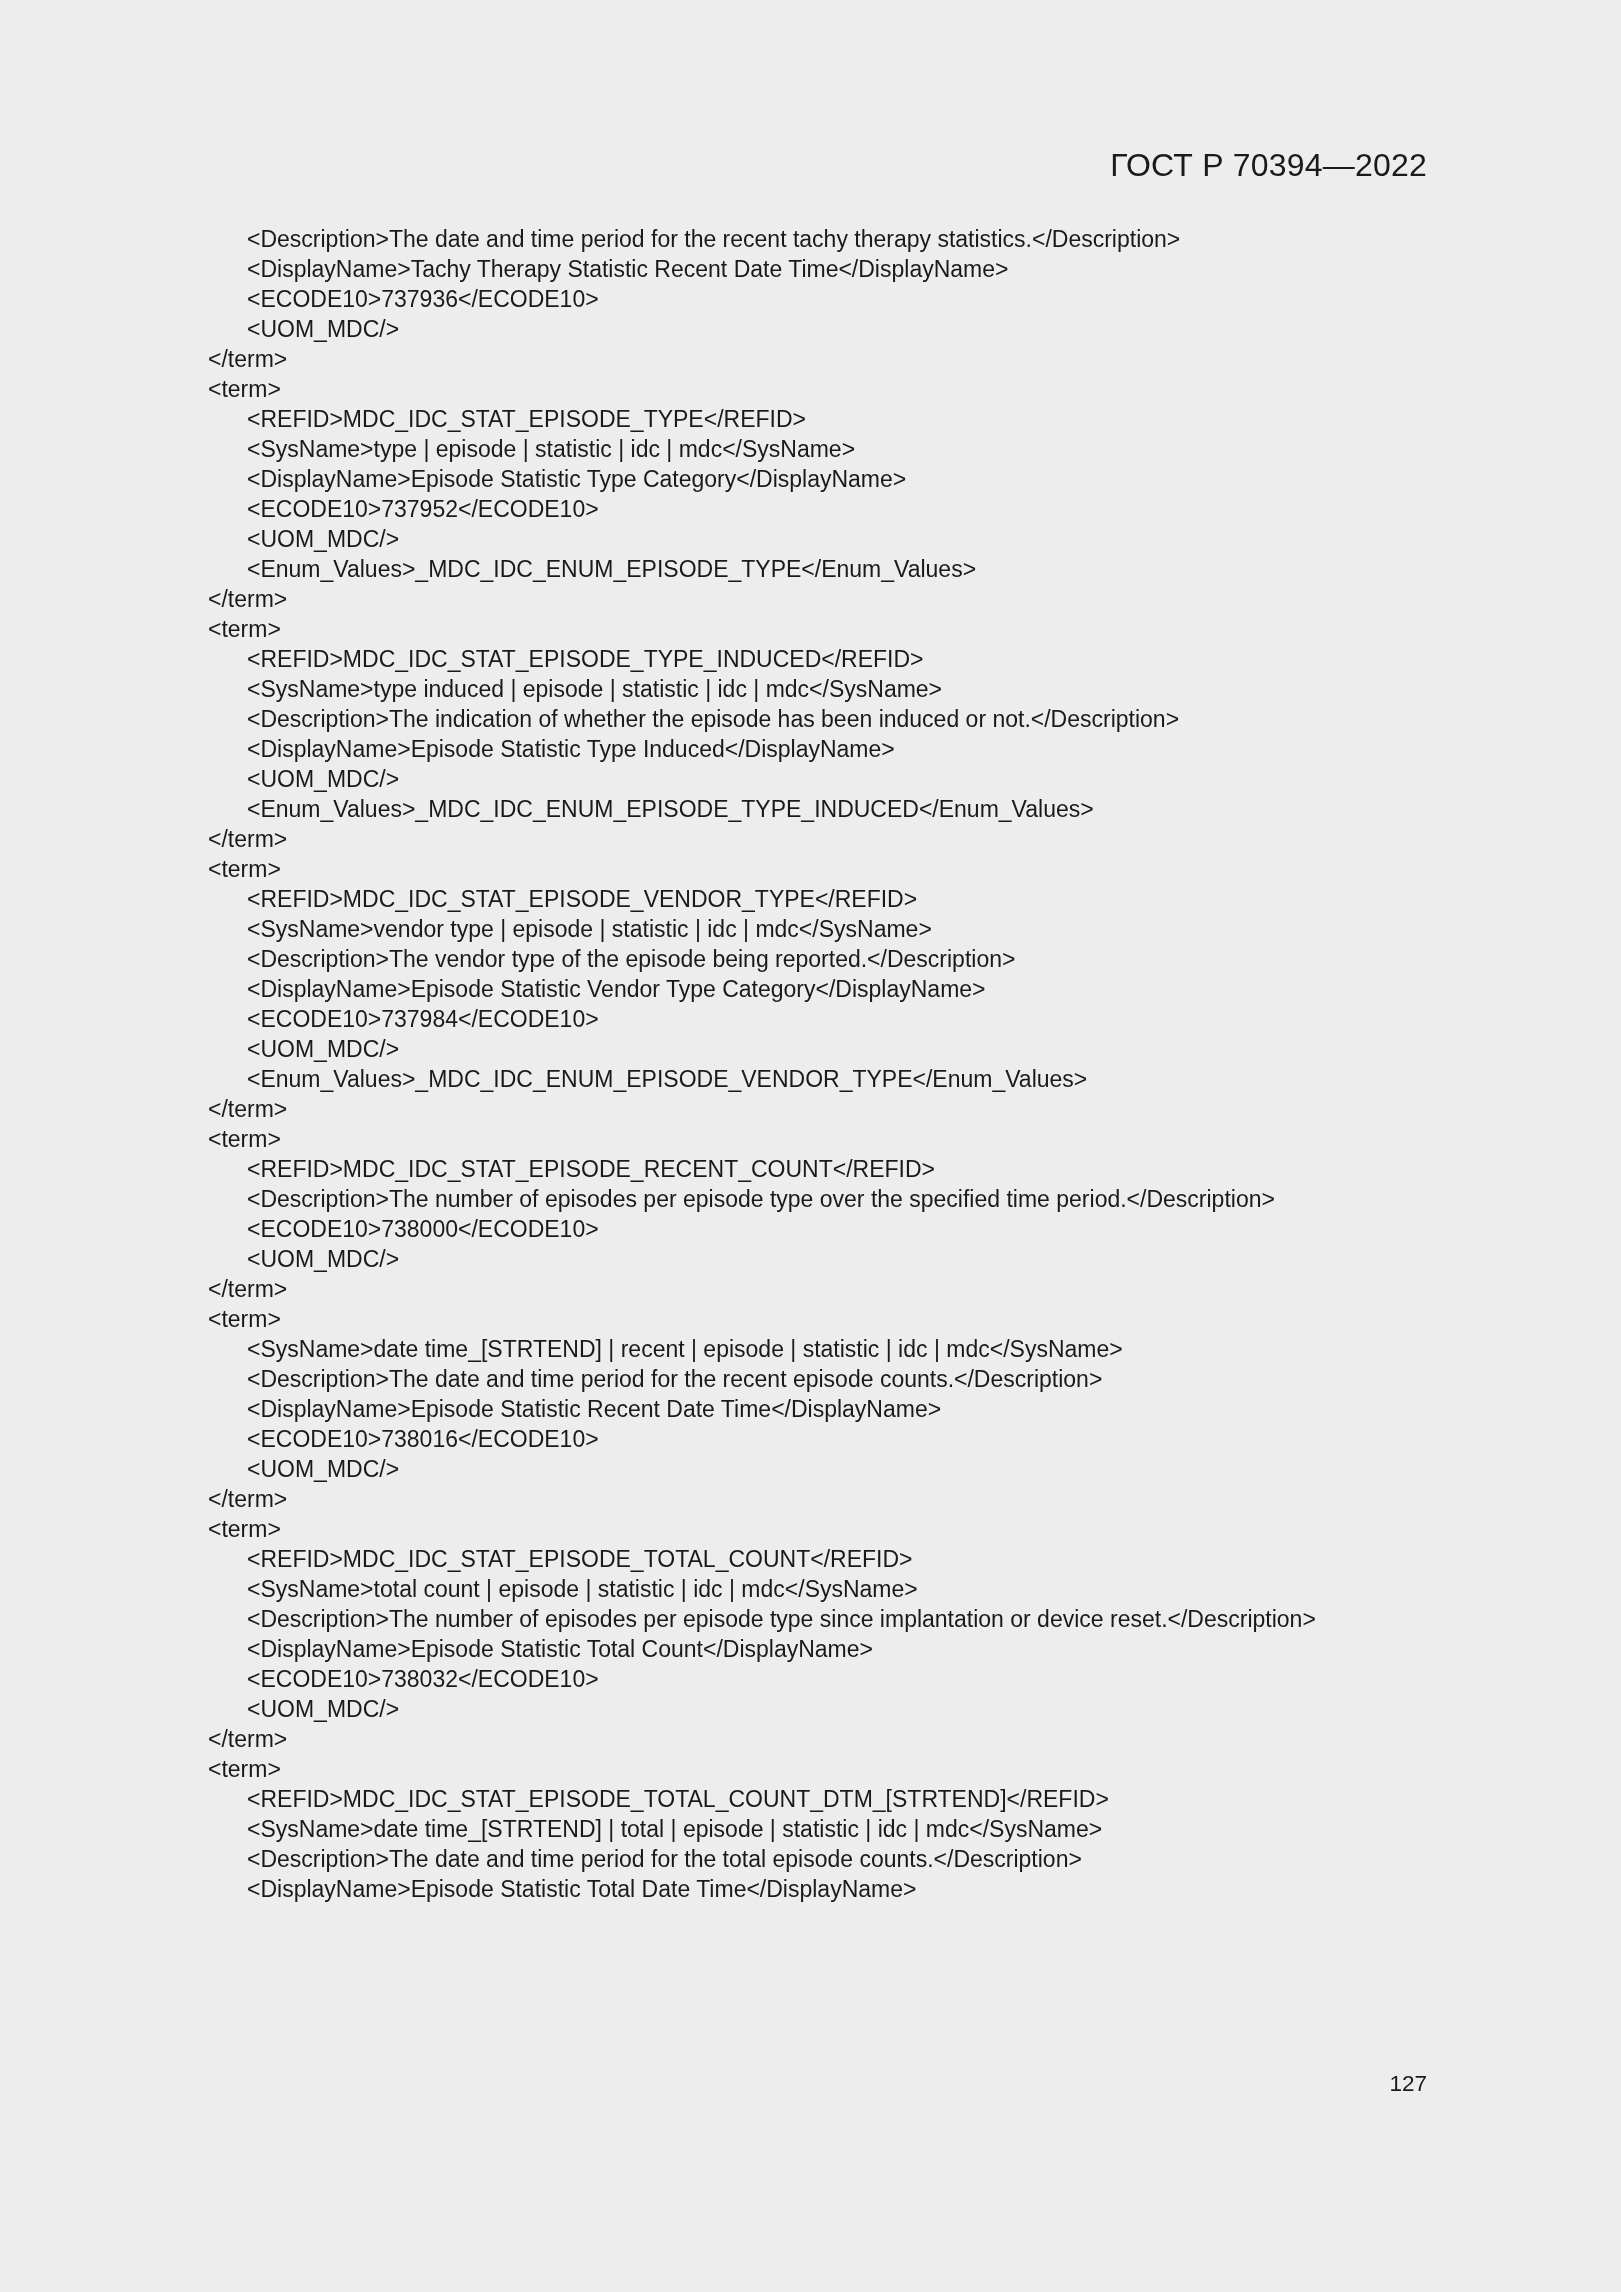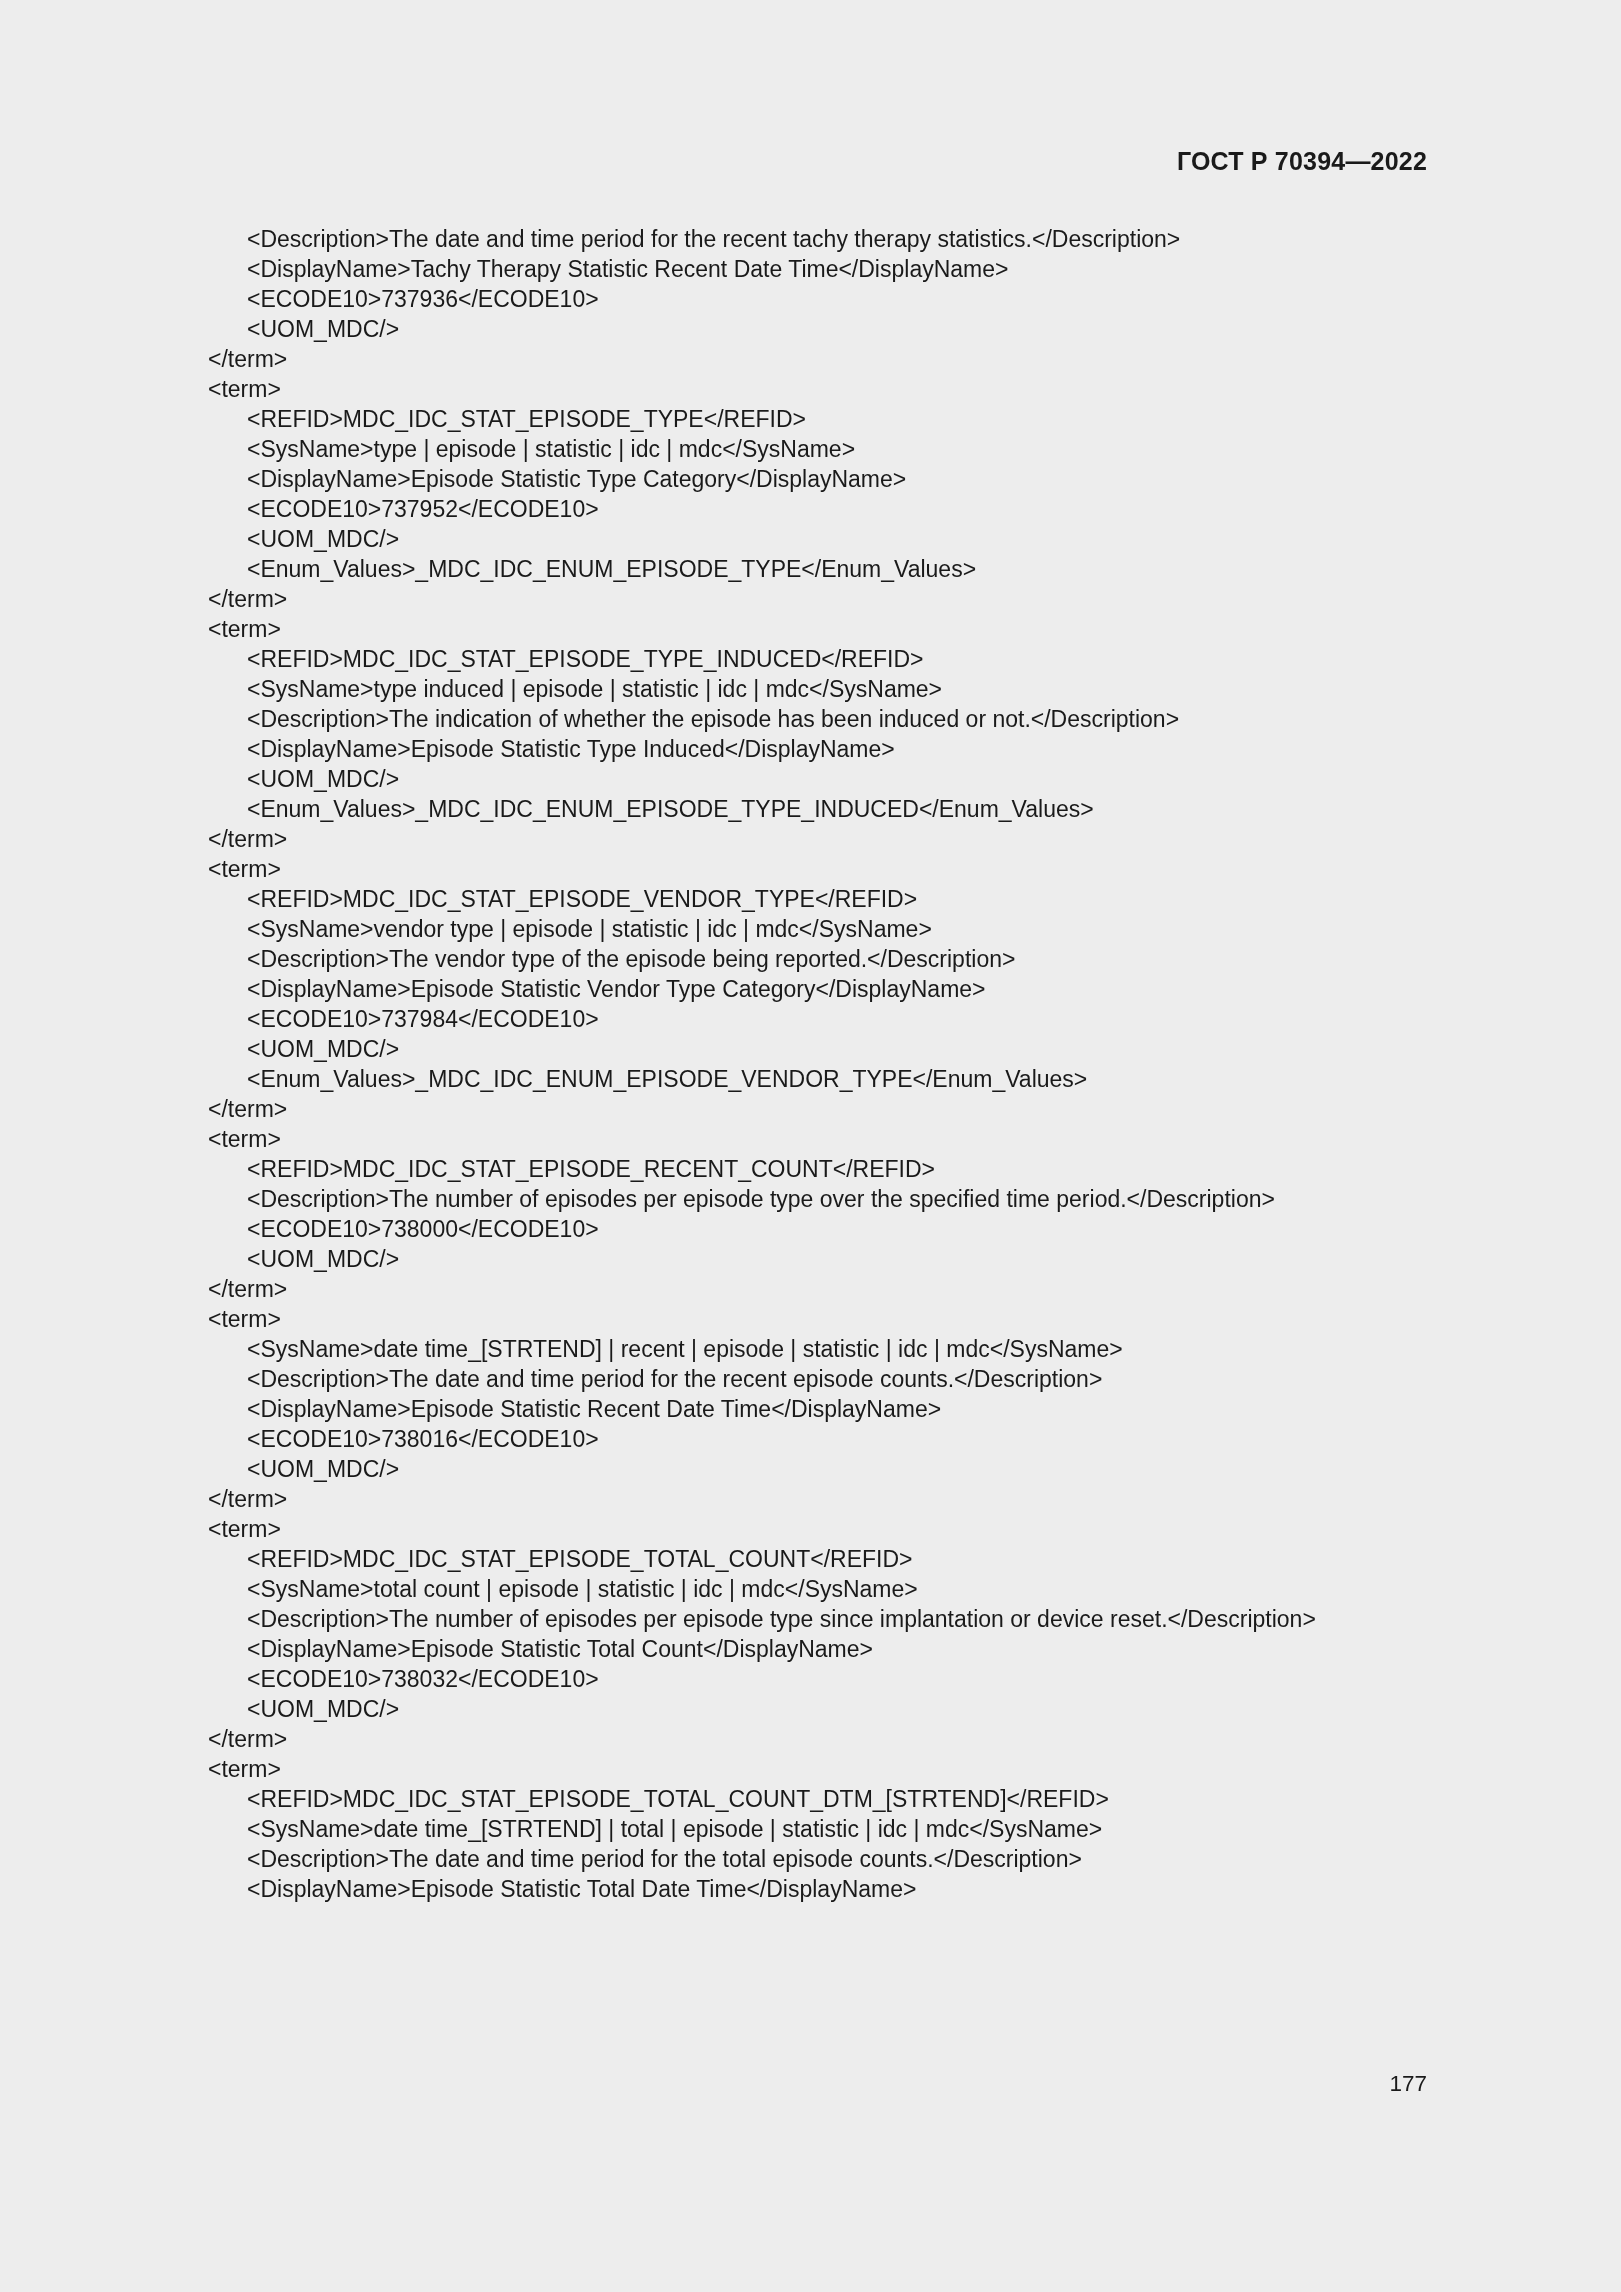--- a/index.html
+++ b/index.html
@@ -12,22 +12,22 @@
     height: 2293px;
     position: relative;
     overflow: hidden;
     font-family: "Liberation Sans", sans-serif;
     color: #1a1a1a;
   }
   .doc-header {
     position: absolute;
     top: 147px;
     right: 194px;
-    font-size: 25px;
-    font-weight: bold;
+    font-size: 32px;
+    font-weight: normal;
     letter-spacing: 0.2px;
   }
   .code-block {
     position: absolute;
     top: 224px;
     left: 208px;
     width: 1274px;
   }
   .line {
     font-size: 23px;
@@ -100,14 +100,14 @@
     <div class="line indent">&lt;ECODE10&gt;738032&lt;/ECODE10&gt;</div>
     <div class="line indent">&lt;UOM_MDC/&gt;</div>
     <div class="line">&lt;/term&gt;</div>
     <div class="line">&lt;term&gt;</div>
     <div class="line indent">&lt;REFID&gt;MDC_IDC_STAT_EPISODE_TOTAL_COUNT_DTM_[STRTEND]&lt;/REFID&gt;</div>
     <div class="line indent">&lt;SysName&gt;date time_[STRTEND] | total | episode | statistic | idc | mdc&lt;/SysName&gt;</div>
     <div class="line indent">&lt;Description&gt;The date and time period for the total episode counts.&lt;/Description&gt;</div>
     <div class="line indent">&lt;DisplayName&gt;Episode Statistic Total Date Time&lt;/DisplayName&gt;</div>
   </div>
 
-<div class="page-number">177</div>
+<div class="page-number">127</div>
 
 
 </body></html>

